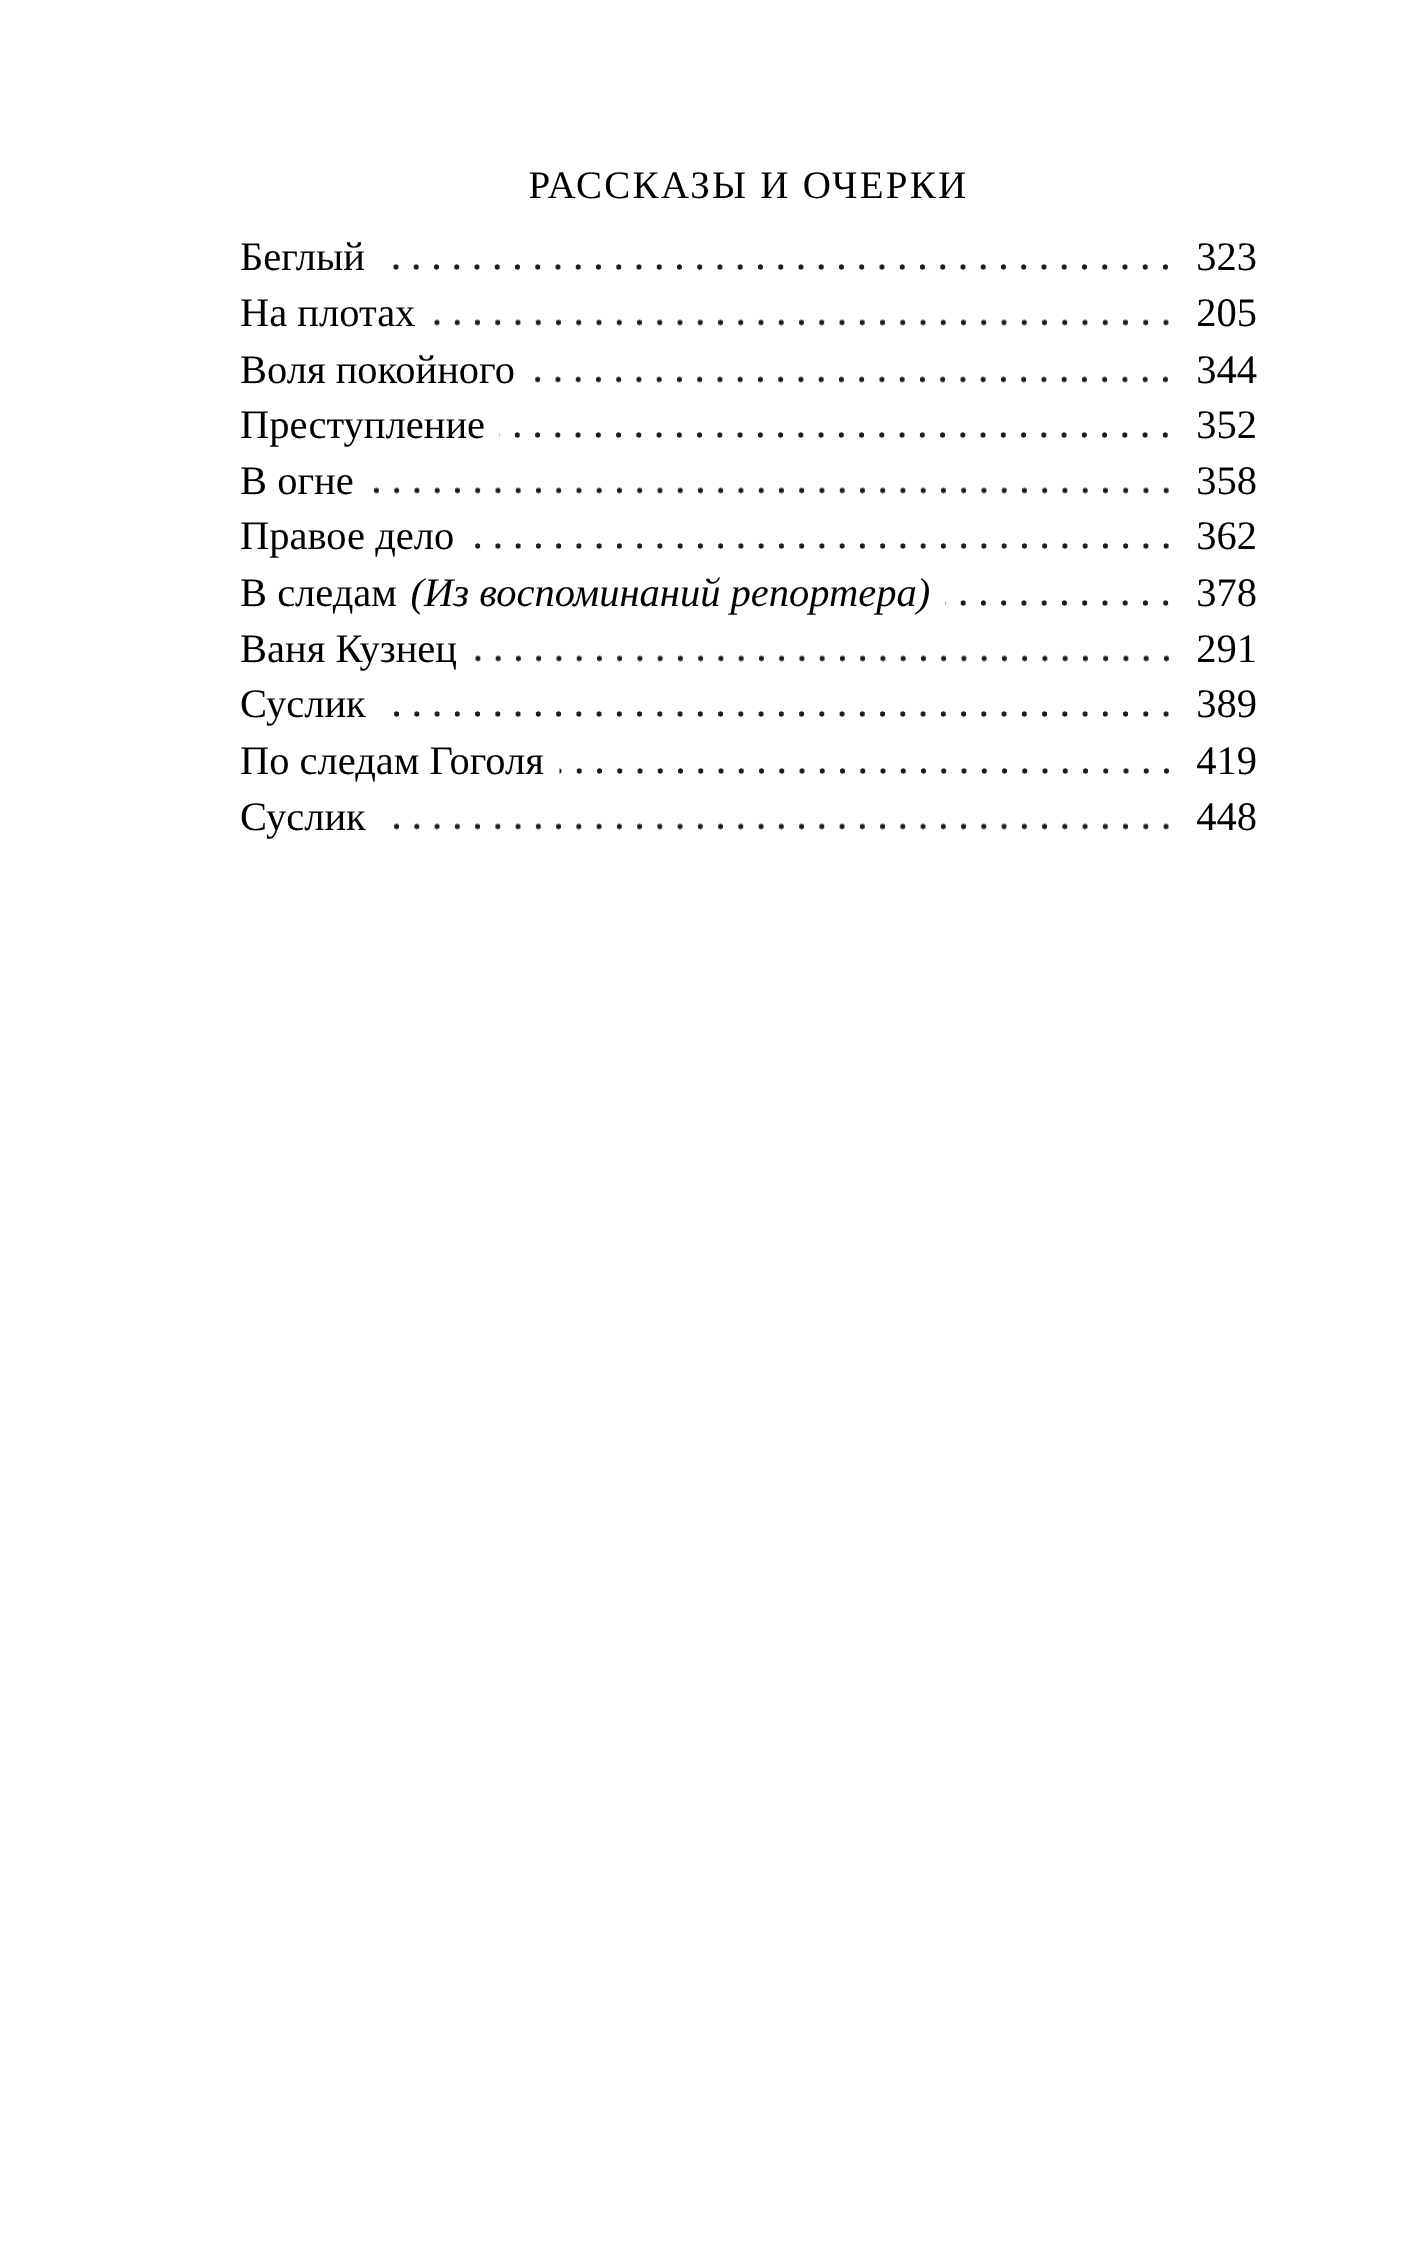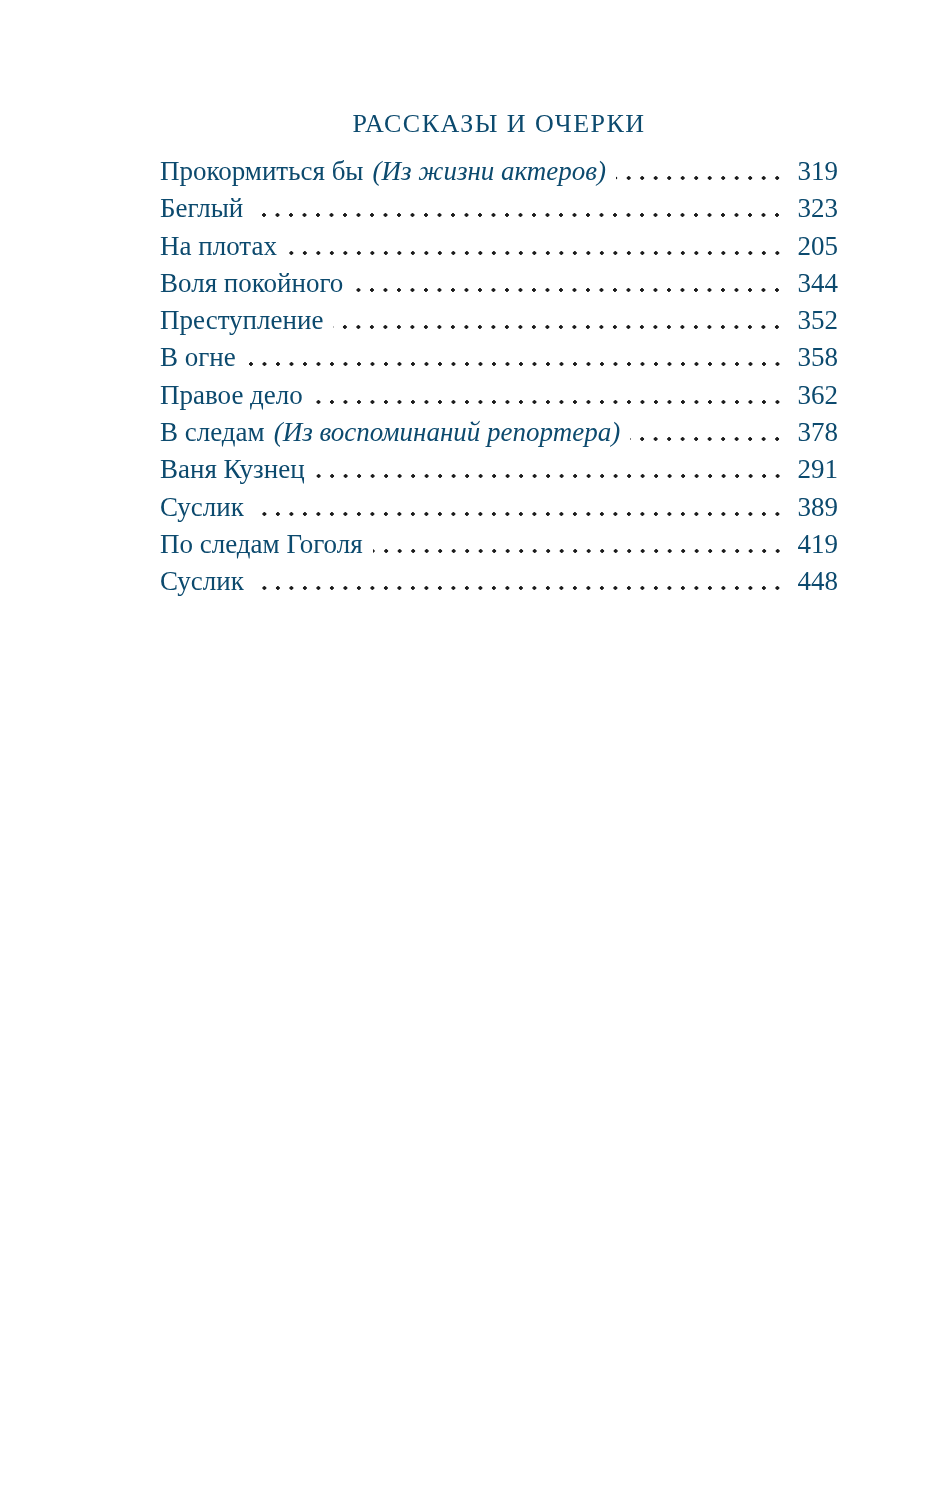--- a/index.html
+++ b/index.html
@@ -6,21 +6,21 @@
     margin: 0;
     padding: 0;
     background: #ffffff;
   }
   .page {
     position: relative;
     width: 945px;
     height: 1497px;
     background: #ffffff;
     font-family: "Liberation Serif", "DejaVu Serif", serif;
-    color: #0c4a6e;
+    color: #000000;
     overflow: hidden;
     box-sizing: border-box;
   }
   .content {
     position: absolute;
     top: 108px;
     left: 160px;
     width: 678px;
   }
   .toc-heading {
@@ -74,26 +74,20 @@
 </head>
 <body>
 
 <div class="page">
   <div class="content">
 
     <h1 class="toc-heading">РАССКАЗЫ И ОЧЕРКИ</h1>
 
     <div class="toc-list">
 
-      <div class="toc-row">
-        <span class="toc-title">Прокормиться бы</span>
-        <span class="toc-note">(Из жизни актеров)</span>
-        <span class="toc-leader"></span>
-        <span class="toc-page">319</span>
-      </div>
 
       <div class="toc-row">
         <span class="toc-title">Беглый</span>
 
         <span class="toc-leader"></span>
         <span class="toc-page">323</span>
       </div>
 
       <div class="toc-row">
         <span class="toc-title">На плотах</span>

